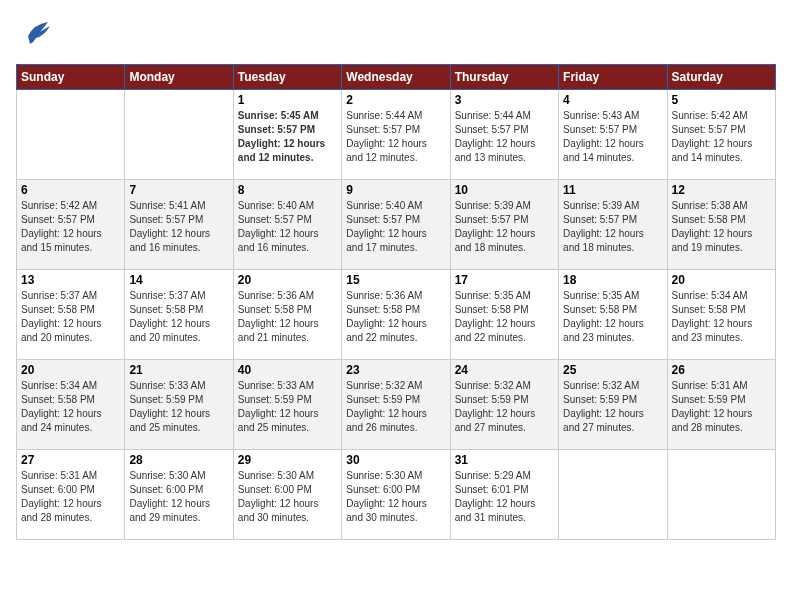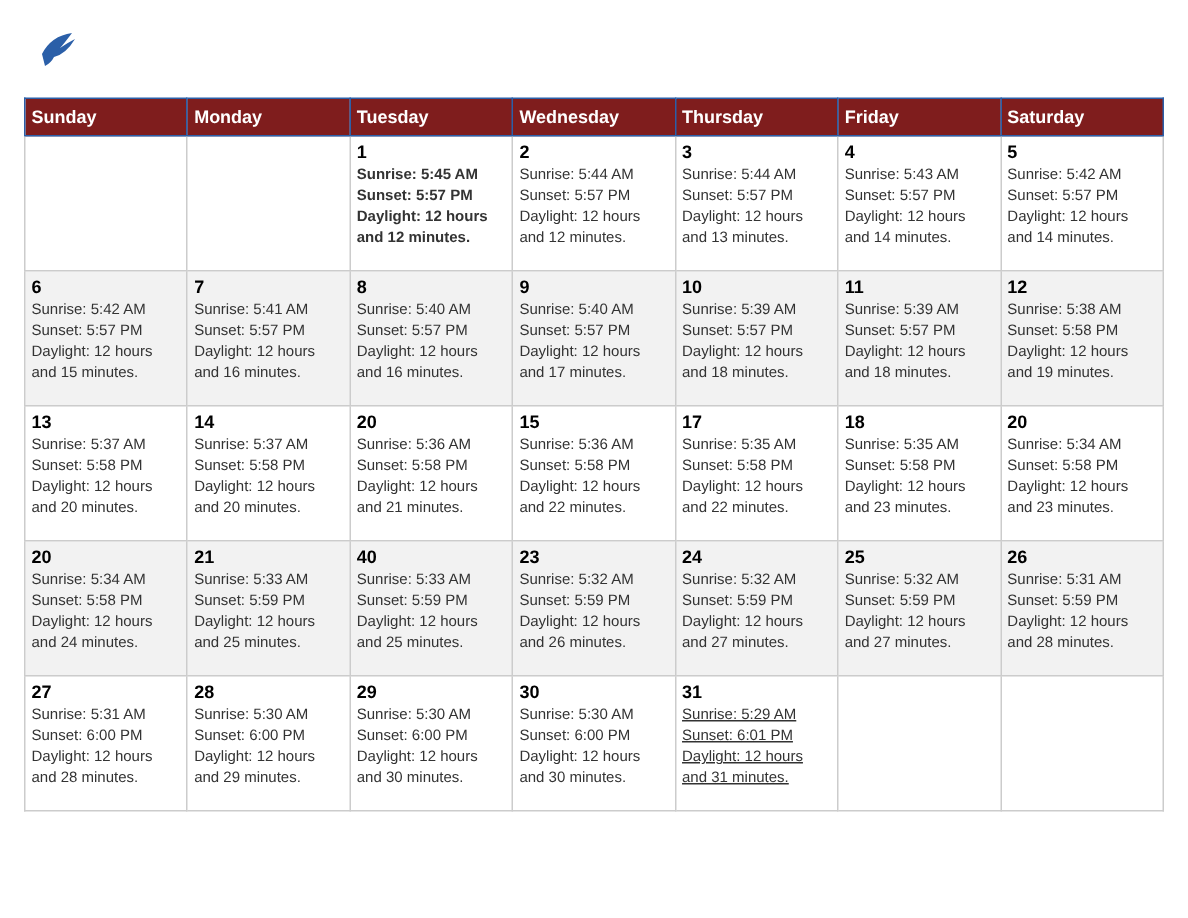--- a/index.html
+++ b/index.html
@@ -327,21 +327,21 @@
         </td>
         <td>
           <div class="day-num">30</div>
           <div class="day-info" style="white-space: pre-line;">Sunrise: 5:30 AM
 Sunset: 6:00 PM
 Daylight: 12 hours
 and 30 minutes.</div>
         </td>
         <td>
           <div class="day-num">31</div>
-          <div class="day-info" style="white-space: pre-line; text-decoration: underline;">Sunrise: 5:29 AM
+          <div class="day-info" style="white-space: pre-line;">Sunrise: 5:29 AM
 Sunset: 6:01 PM
 Daylight: 12 hours
 and 31 minutes.</div>
         </td>
         <td class="empty-cell"></td>
         <td class="empty-cell"></td>
       </tr>
     </tbody>
 </table>
 

